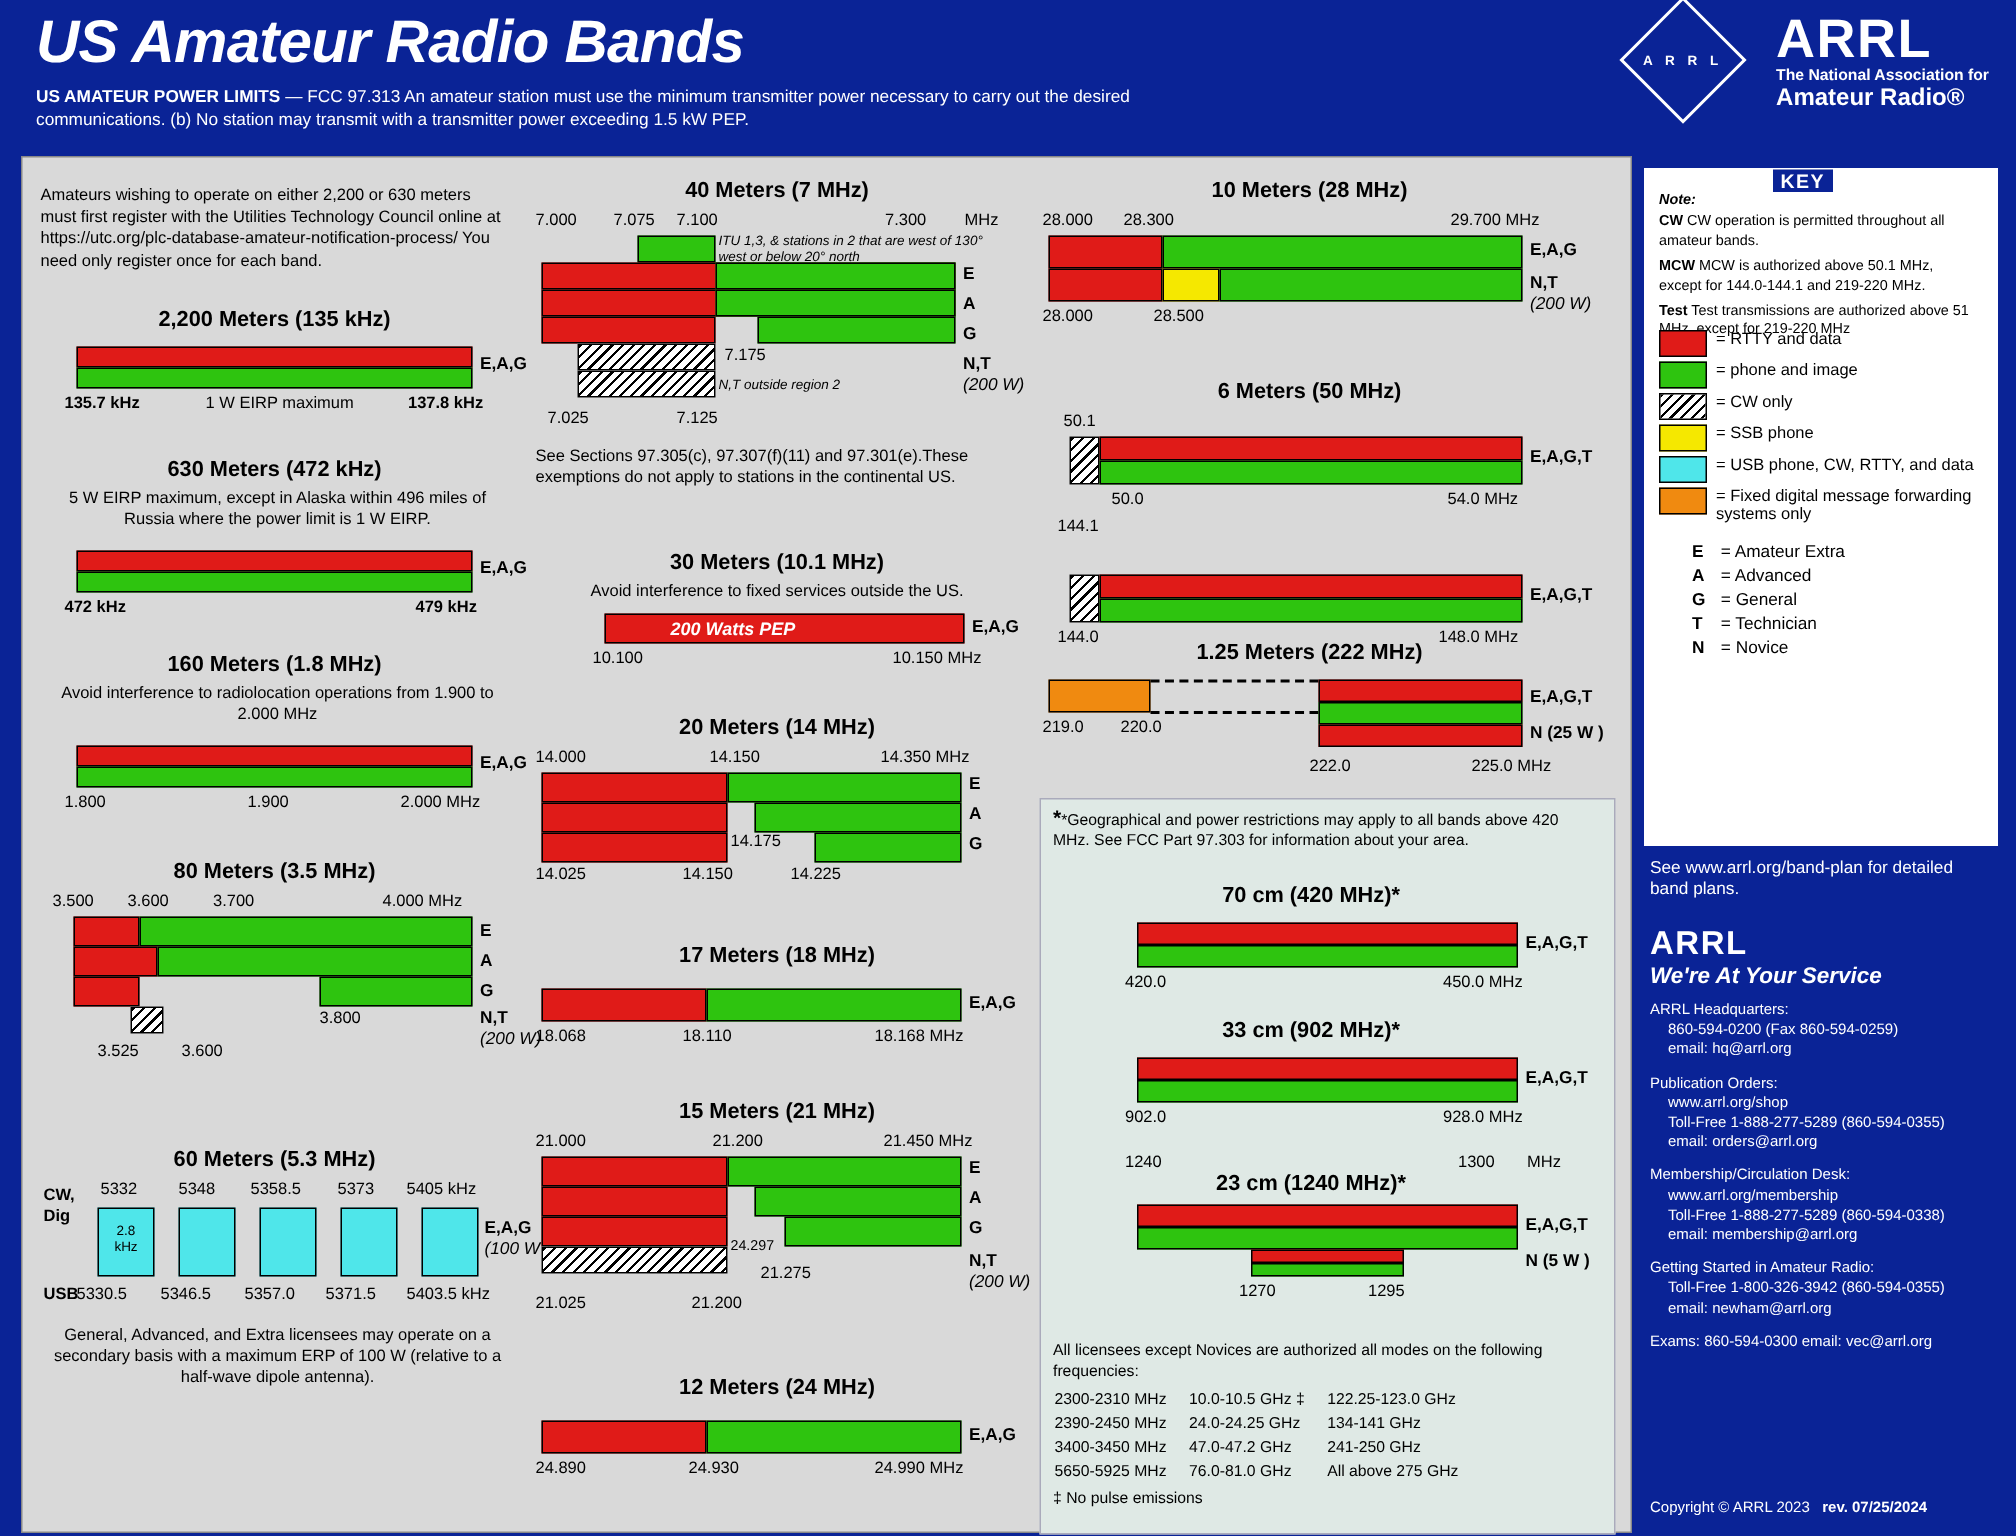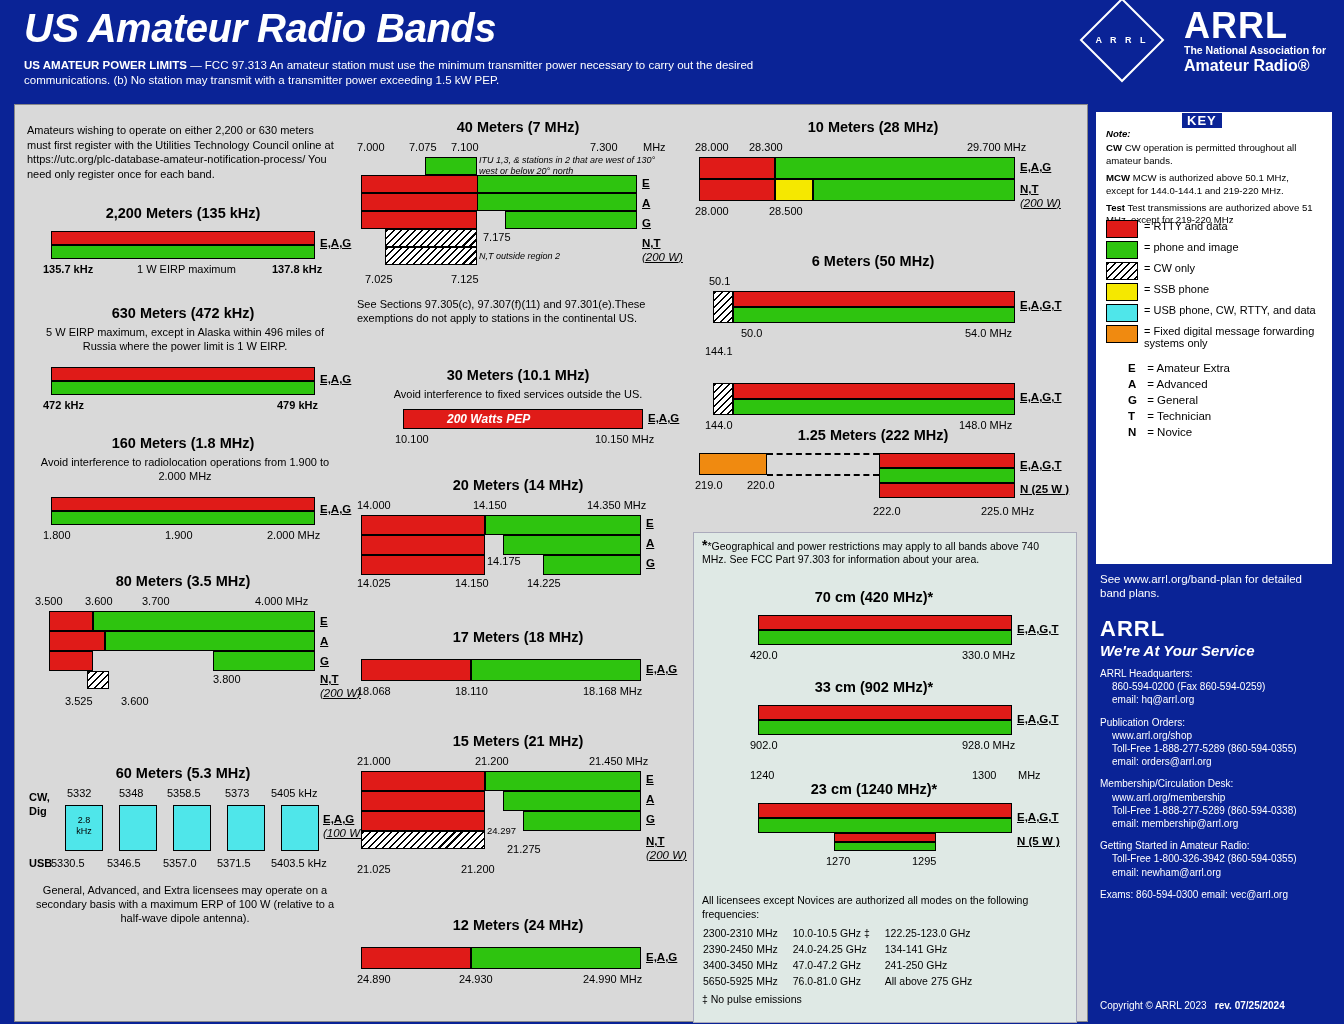--- a/index.html
+++ b/index.html
@@ -89,21 +89,21 @@
 
   .chart{position:relative;}
   .bar{position:absolute;border:1px solid #000;box-sizing:border-box;}
   .red{background:#e01b18;}
   .green{background:#2ec40f;}
   .yellow{background:#f5e800;}
   .orange{background:#f08a10;}
   .cyan{background:#4fe6ea;}
   .lbl{position:absolute;font-size:11px;color:#000;white-space:nowrap;}
   .lbl.b{font-weight:bold;}
-  .cls{position:absolute;font-size:11.5px;color:#000;font-weight:bold;white-space:nowrap;text-decoration:underline;}
+  .cls{position:absolute;font-size:11.5px;color:#000;font-weight:bold;white-space:nowrap;}
   .cwhatch{
     background:
       repeating-linear-gradient(135deg,#000 0 1.5px,#fff 1.5px 5px);
     background-color:#fff;
   }
   .dash{position:absolute;border-top:2px dashed #000;}
   .uhfbox{
     position:absolute;left:678px;top:427px;width:382px;height:489px;
     background:#dfe9e5;border:1px solid #aab;
   }
@@ -388,30 +388,30 @@
       <div class="cls" style="left:327px;top:56px;">N (25 W )</div>
       <div class="lbl" style="left:2px;top:52px;">219.0</div>
       <div class="lbl" style="left:54px;top:52px;">220.0</div>
       <div class="lbl" style="left:180px;top:78px;">222.0</div>
       <div class="lbl" style="left:288px;top:78px;">225.0  MHz</div>
     </div>
   </div>
 
   <div class="uhfbox">
     <div class="footnote" style="position:absolute;left:8px;top:6px;width:362px;">
-      <span style="font-size:14px;font-weight:bold;">*</span><span>*Geographical and power restrictions may apply to all bands above 740 MHz. See FCC Part 97.303 for information about your area.</span>
+      <span style="font-size:14px;font-weight:bold;">*</span><span>*Geographical and power restrictions may apply to all bands above 420 MHz. See FCC Part 97.303 for information about your area.</span>
     </div>
 
     <div class="chart" style="position:absolute;left:0;top:56px;width:382px;height:86px;">
       <div class="bandtitle" style="position:absolute;left:0;top:0;width:360px;">70 cm (420 MHz)*</div>
       <div class="bar red" style="left:64px;top:26px;width:254px;height:15px;"></div>
       <div class="bar green" style="left:64px;top:41px;width:254px;height:15px;"></div>
       <div class="cls" style="left:323px;top:34px;">E,A,G,T</div>
       <div class="lbl" style="left:56px;top:60px;">420.0</div>
-      <div class="lbl" style="left:268px;top:60px;">330.0  MHz</div>
+      <div class="lbl" style="left:268px;top:60px;">450.0  MHz</div>
     </div>
 
     <div class="chart" style="position:absolute;left:0;top:146px;width:382px;height:86px;">
       <div class="bandtitle" style="position:absolute;left:0;top:0;width:360px;">33 cm (902 MHz)*</div>
       <div class="bar red" style="left:64px;top:26px;width:254px;height:15px;"></div>
       <div class="bar green" style="left:64px;top:41px;width:254px;height:15px;"></div>
       <div class="cls" style="left:323px;top:34px;">E,A,G,T</div>
       <div class="lbl" style="left:56px;top:60px;">902.0</div>
       <div class="lbl" style="left:268px;top:60px;">928.0  MHz</div>
     </div>

